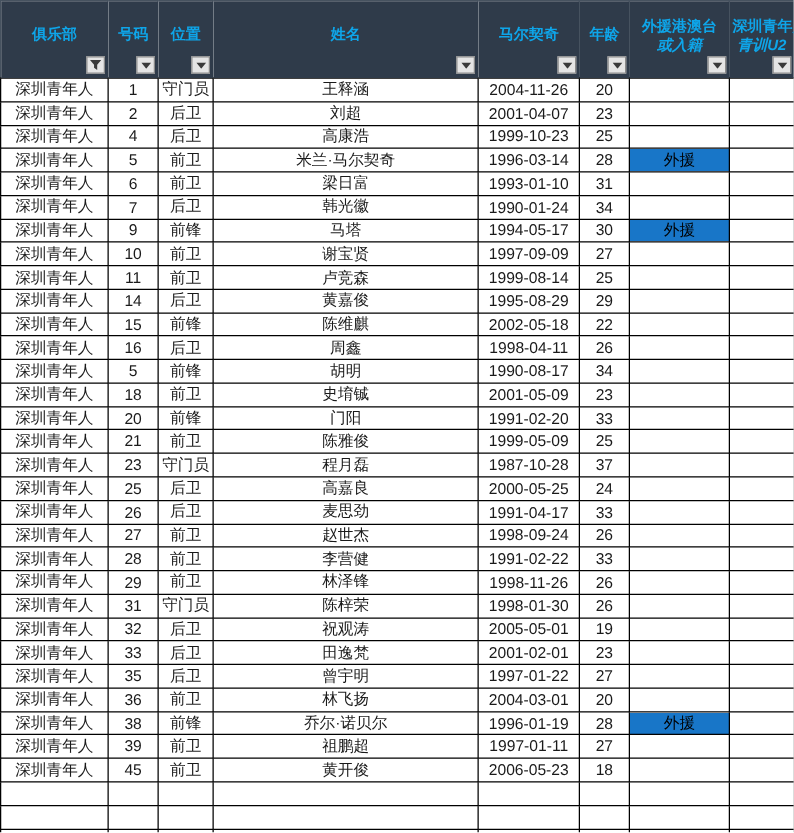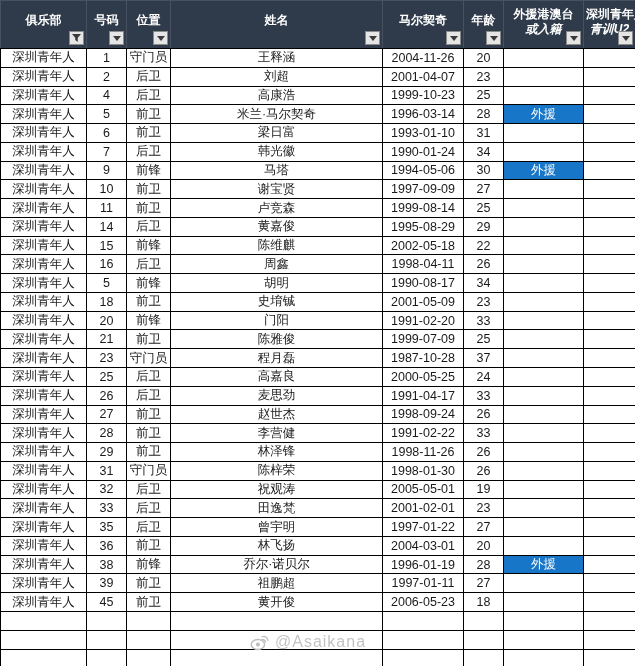--- a/index.html
+++ b/index.html
@@ -19,24 +19,24 @@
   col.c-club{width:86px;}
   col.c-num{width:40px;}
   col.c-pos{width:44px;}
   col.c-name{width:212px;}
   col.c-birth{width:81px;}
   col.c-age{width:40px;}
   col.c-foreign{width:80px;}
   col.c-youth{width:52px;}
   th{
     background:#2F3B4A;
-    color:#ffffff;
+    color:#0ea5e9;
     font-size:12px;
     font-weight:bold;
-    height:48px;
+    height:62px;
     border:1px solid #46525f;
     border-bottom:1px solid #000;
     position:relative;
     padding:0 2px;
     text-align:center;
     vertical-align:middle;
     overflow:hidden;
     white-space:nowrap;
     box-sizing:border-box;
   }
@@ -61,21 +61,21 @@
     text-align:center;
     vertical-align:middle;
     padding:0 2px;
     overflow:hidden;
     white-space:nowrap;
     box-sizing:border-box;
     background:#fff;
   }
   td.foreign{
     background:#1876C8;
-    color:#ffffff;
+    color:#000000;
     margin-top:44px;
   }
   #watermark{
     position:absolute;
     left:250px;top:632px;
     display:flex;align-items:center;gap:5px;
     color:rgba(175,175,175,0.75);
     font-size:16px;
     letter-spacing:1px;
     pointer-events:none;
@@ -227,21 +227,21 @@
     <td>1990-01-24</td>
     <td>34</td>
     <td></td>
     <td></td>
   </tr>
         <tr>
     <td>深圳青年人</td>
     <td>9</td>
     <td>前锋</td>
     <td>马塔</td>
-    <td>1994-05-06</td>
+    <td>1994-05-17</td>
     <td>30</td>
     <td class="foreign">外援</td>
     <td></td>
   </tr>
         <tr>
     <td>深圳青年人</td>
     <td>10</td>
     <td>前卫</td>
     <td>谢宝贤</td>
     <td>1997-09-09</td>
@@ -317,21 +317,21 @@
     <td>1991-02-20</td>
     <td>33</td>
     <td></td>
     <td></td>
   </tr>
         <tr>
     <td>深圳青年人</td>
     <td>21</td>
     <td>前卫</td>
     <td>陈雅俊</td>
-    <td>1999-07-09</td>
+    <td>1999-05-09</td>
     <td>25</td>
     <td></td>
     <td></td>
   </tr>
         <tr>
     <td>深圳青年人</td>
     <td>23</td>
     <td>守门员</td>
     <td>程月磊</td>
     <td>1987-10-28</td>
@@ -495,22 +495,13 @@
     <td></td>
     <td></td>
     <td></td>
     <td></td>
     <td></td>
     <td></td>
   </tr>
       </tbody>
   </table>
 
-  <div id="watermark">
-    <svg width="20" height="20" viewBox="0 0 24 24">
-      <ellipse cx="9.5" cy="15" rx="8" ry="6" fill="none" stroke="#BDBDBD" stroke-width="1.6"></ellipse>
-      <circle cx="9.5" cy="15" r="2.4" fill="#BDBDBD"></circle>
-      <path d="M14.5 5.5 q5.5 -1.2 7 4.5" fill="none" stroke="#BDBDBD" stroke-width="1.6" stroke-linecap="round"></path>
-      <path d="M14.5 9 q3.2 -0.2 4 3" fill="none" stroke="#BDBDBD" stroke-width="1.6" stroke-linecap="round"></path>
-    </svg>
-    <span>@Asaikana</span>
-  </div>
 </div>
 
 </body></html>

